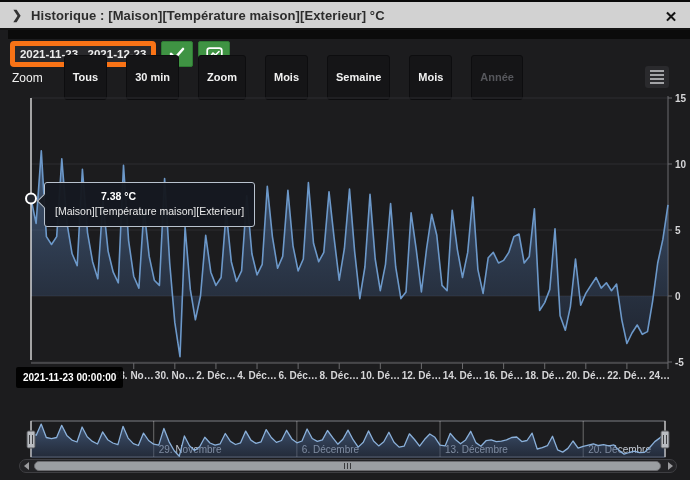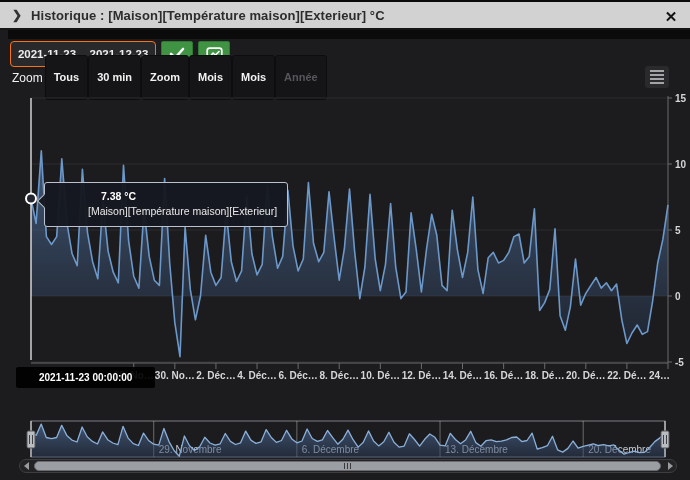--- a/index.html
+++ b/index.html
@@ -19,28 +19,28 @@
   
   .left-strip{position:absolute;left:0;top:30px;width:8px;height:450px;
       background:linear-gradient(180deg,#16203a 0%,#1d2c4e 18%,#31456e 36%,#1a2742 52%,#223ciz 0,#223558 70%,#2c4068 84%,#16203a 100%);}
 
   
   .body{position:absolute;left:8px;top:30px;width:682px;height:450px;background:#1c1c1e;}
   .topstrip{position:absolute;left:8px;top:30px;width:682px;height:9px;background:#0b0b0b;}
 
   
   .dates{position:absolute;left:10px;top:41px;width:146px;height:26px;background:#29292c;
-         border:1px solid #f97316;border-radius:4px;display:flex;align-items:center;}
+         border:5px solid #f97316;border-radius:4px;display:flex;align-items:center;}
   .dates .d{flex:1;text-align:center;font-size:11.5px;font-weight:600;color:#ececec;cursor:text;}
 
   .gbtn{position:absolute;top:41px;width:32px;height:26px;background:#3f9343;border:1px solid #2e7a33;
         border-radius:2px;display:flex;align-items:center;justify-content:center;cursor:pointer;}
 
   
-  .zoomrow{position:absolute;left:12px;top:66px;height:23px;display:flex;align-items:center;gap:0;}
+  .zoomrow{position:absolute;left:12px;top:66px;height:23px;display:flex;align-items:center;gap:19px;}
   .zoomrow .zlbl{font-size:12px;color:#f0f0f0;margin-right:2px;}
   .zbtn{background:#151517;border:1px solid #0d0d0f;border-radius:3px;color:#f2f2f2;
         font-size:11px;font-weight:600;padding:16px 8px;line-height:1;cursor:pointer;white-space:nowrap;}
   .zbtn.active{font-weight:700;}
   .zbtn.disabled{color:#56575c;cursor:default;}
 
   
   .burger{position:absolute;left:645px;top:66px;width:24px;height:22px;background:#2a2a2d;border-radius:3px;
           display:flex;flex-direction:column;justify-content:center;gap:2px;align-items:center;cursor:pointer;}
   .burger i{display:block;width:14px;height:2px;background:#a3a4a7;}
@@ -50,25 +50,25 @@
   svg.overlay text{font-family:"Liberation Sans",sans-serif;}
 
   
   .tooltip{position:absolute;left:44px;top:182px;background:rgba(22,25,32,0.97);
            border:1px solid #b9c2ce;border-radius:3px;padding:6px 10px 7px 10px;color:#fff;
            font-size:10.5px;line-height:1.45;white-space:nowrap;z-index:5;}
   .tooltip .arrow{position:absolute;left:-6px;top:13px;width:10px;height:10px;
            background:rgba(22,25,32,0.97);border-left:1px solid #b9c2ce;border-bottom:1px solid #b9c2ce;
            transform:rotate(45deg);}
   .tooltip .l1{font-weight:600;margin-left:46px;}
-  .tooltip .l2{color:#e9e9e9;margin-left:33px;}
+  .tooltip .l2{color:#e9e9e9;}
 
   
   .xlabel{position:absolute;left:16px;top:367px;background:rgba(0,0,0,0.92);border-radius:2px;
-          color:#fff;font-size:10px;font-weight:600;padding:5px 23px;z-index:4;white-space:nowrap;}
+          color:#fff;font-size:10px;font-weight:600;padding:5px 7px;z-index:4;white-space:nowrap;}
 
   
   .sbar{position:absolute;left:19px;top:459px;width:658px;height:14px;background:#232326;
         border:1px solid #3e3e42;border-radius:7px;}
   .sbtn{position:absolute;top:459px;width:14px;height:14px;display:flex;align-items:center;
         justify-content:center;cursor:pointer;z-index:3;}
   .sbtn .tri{width:0;height:0;border-top:4px solid transparent;border-bottom:4px solid transparent;}
   .sbtn.left{left:19px;} .sbtn.left .tri{border-right:5px solid #9b9b9e;}
   .sbtn.right{left:663px;} .sbtn.right .tri{border-left:5px solid #9b9b9e;}
   .sthumb{position:absolute;left:34px;top:461px;width:627px;height:10px;background:#9b9ea2;
@@ -108,20 +108,21 @@
       <polyline points="4,10 7,6 9.5,8 13,4.5" fill="none" stroke="#ffffff" stroke-width="1.6" stroke-linecap="round" stroke-linejoin="round"></polyline>
     </svg>
   </div>
 
   <div class="zoomrow">
     <span class="zlbl">Zoom</span>
   <div class="zbtn active">Tous</div>
       <div class="zbtn">30 min</div>
       <div class="zbtn">Zoom</div>
       <div class="zbtn">Mois</div>
+      <div class="zbtn">Semaine</div>
       <div class="zbtn">Mois</div>
       <div class="zbtn disabled">Année</div>
     </div>
 
   <div class="burger">
     <span style="display:contents"><i></i><i></i><i></i><i></i></span>
   </div>
 
   <svg class="overlay" id="chart-svg" width="690" height="480" viewBox="0 0 690 480">
       <defs>

